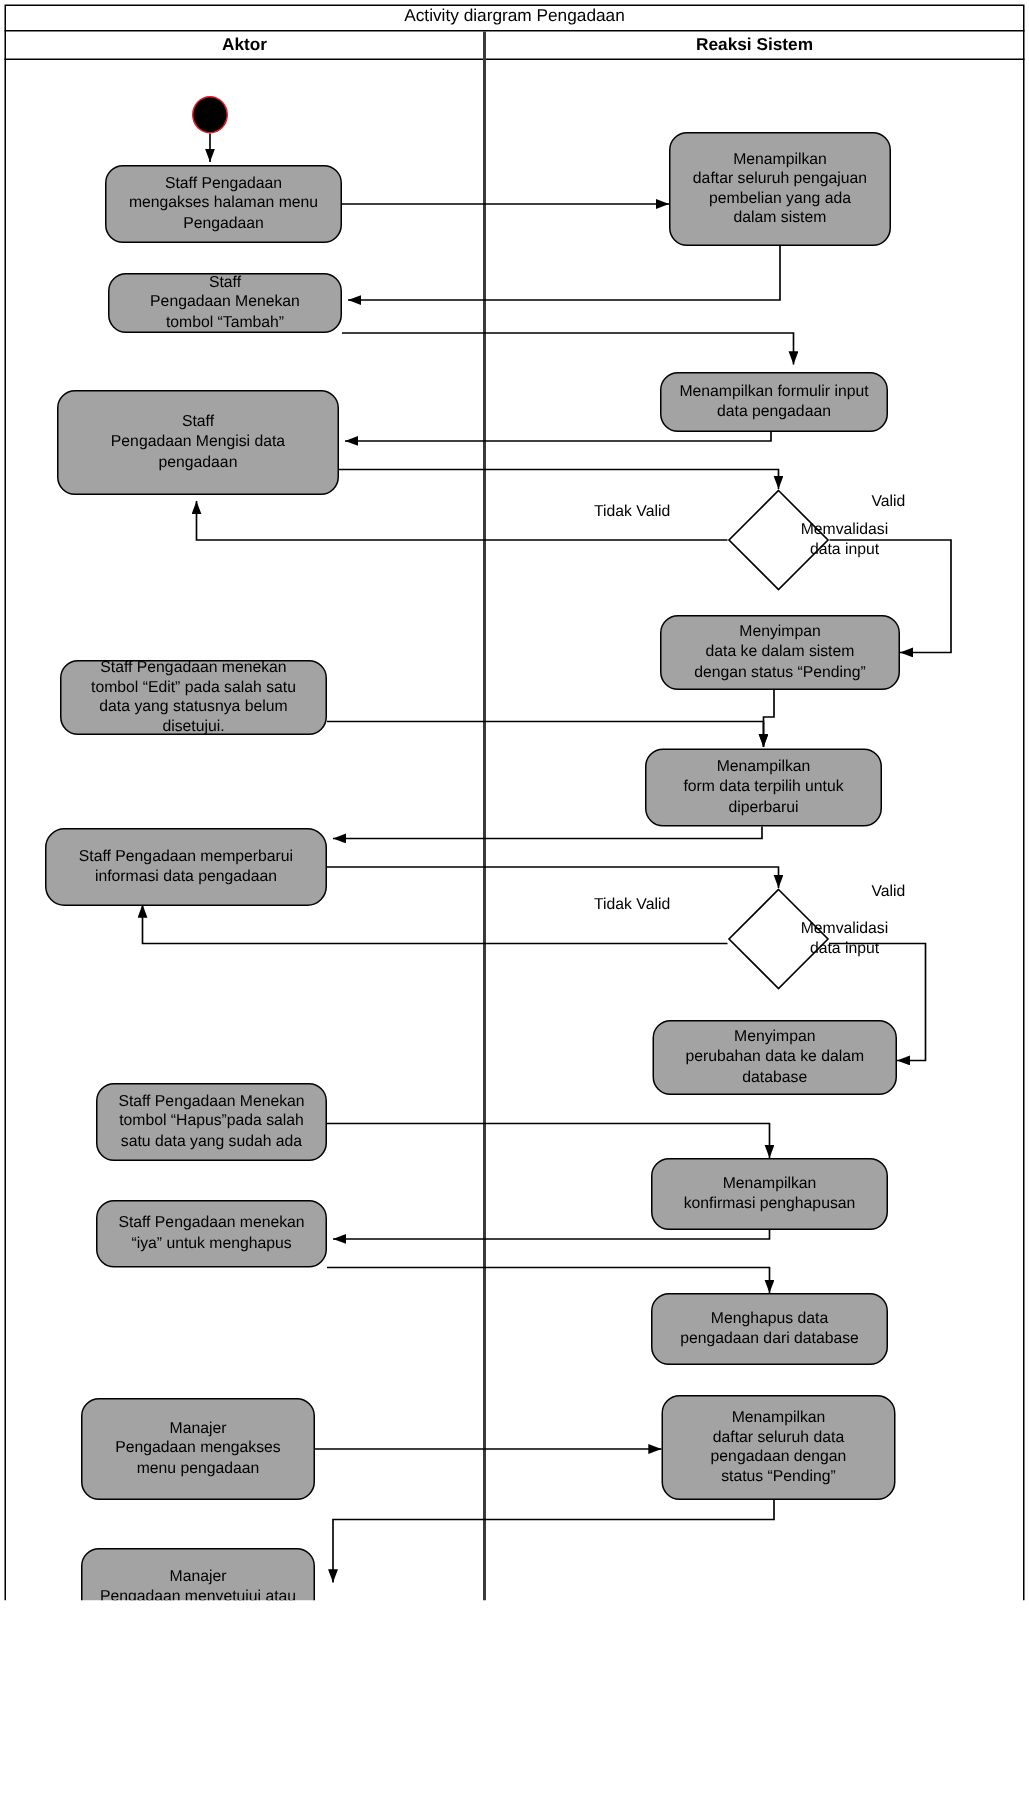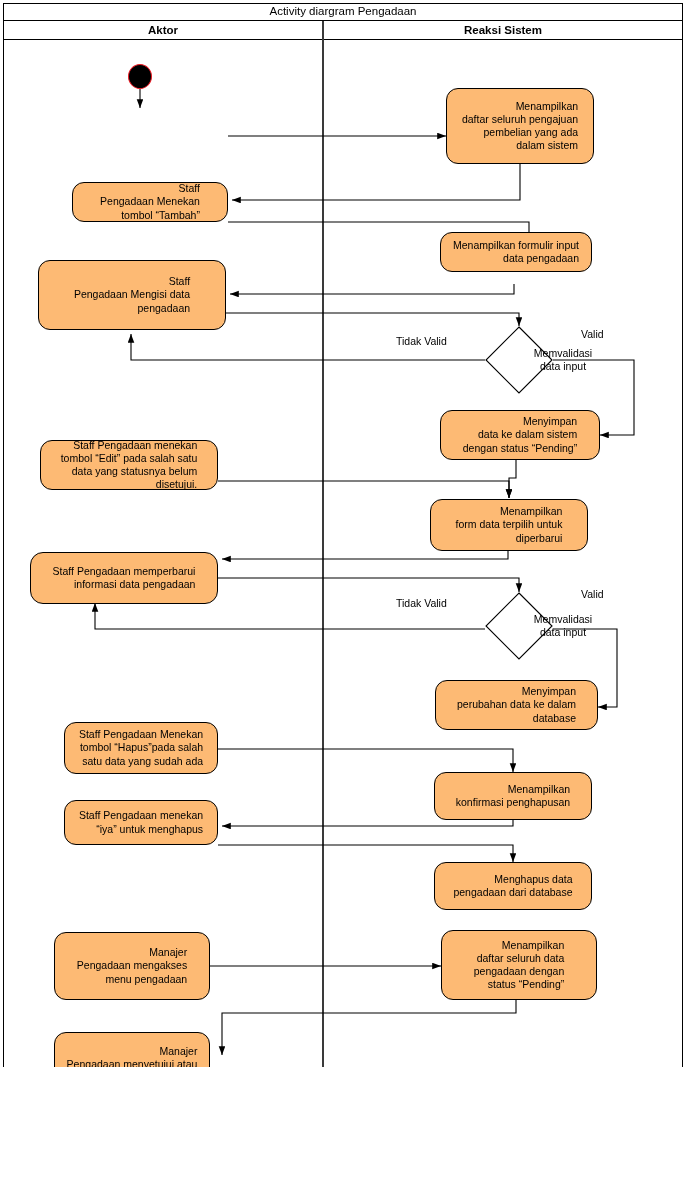--- a/index.html
+++ b/index.html
@@ -55,25 +55,25 @@
     left:322px; top:21px;
     width:2px; height:1177px;
     background:#3a3a3a;
   }
   
   .node{
     position:absolute;
     box-sizing:border-box;
     border:1px solid #000;
     border-radius:12px;
-    background:#fdba74;
+    background:#a3a3a3;
     display:flex;
     align-items:center;
     justify-content:center;
-    text-align:right;
+    text-align:center;
     font-size:10.5px;
     line-height:13.2px;
     padding:2px 5px;
     white-space:pre-line;
   }
   
   .decision{
     position:absolute;
     box-sizing:border-box;
   }
@@ -195,20 +195,23 @@
       <path d="M516,1000 L516,1013 L222,1013 L222,1055"></path>
 
       <path d="M210,1082 L441,1082"></path>
 
       <path d="M518,1101 L518,1124"></path>
     </g>
   </svg>
 
   <div class="start-node" style="left:128px;top:64px;width:24px;height:25px;"></div>
 
+  <div class="node" style="left:70px;top:110px;width:158px;height:52px;">Staff Pengadaan
+mengakses halaman menu
+Pengadaan</div>
 
   <div class="node" style="left:72px;top:182px;width:156px;height:40px;">Staff
 Pengadaan Menekan
 tombol “Tambah”</div>
 
   <div class="node" style="left:38px;top:260px;width:188px;height:70px;">Staff
 Pengadaan Mengisi data
 pengadaan</div>
 
   <div class="node" style="left:40px;top:440px;width:178px;height:50px;">Staff Pengadaan menekan
@@ -232,21 +235,21 @@
 
   <div class="node" style="left:54px;top:1032px;width:156px;height:66px;">Manajer
 Pengadaan menyetujui atau
 menolak pengadaan</div>
 
   <div class="node" style="left:446px;top:88px;width:148px;height:76px;">Menampilkan
 daftar seluruh pengajuan
 pembelian yang ada
 dalam sistem</div>
 
-  <div class="node" style="left:440px;top:232px;width:152px;height:40px;">Menampilkan formulir input
+  <div class="node" style="left:440px;top:248px;width:152px;height:40px;">Menampilkan formulir input
 data pengadaan</div>
 
   <div class="node" style="left:440px;top:410px;width:160px;height:50px;">Menyimpan
 data ke dalam sistem
 dengan status “Pending”</div>
 
   <div class="node" style="left:430px;top:499px;width:158px;height:52px;">Menampilkan
 form data terpilih untuk
 diperbarui</div>
 

